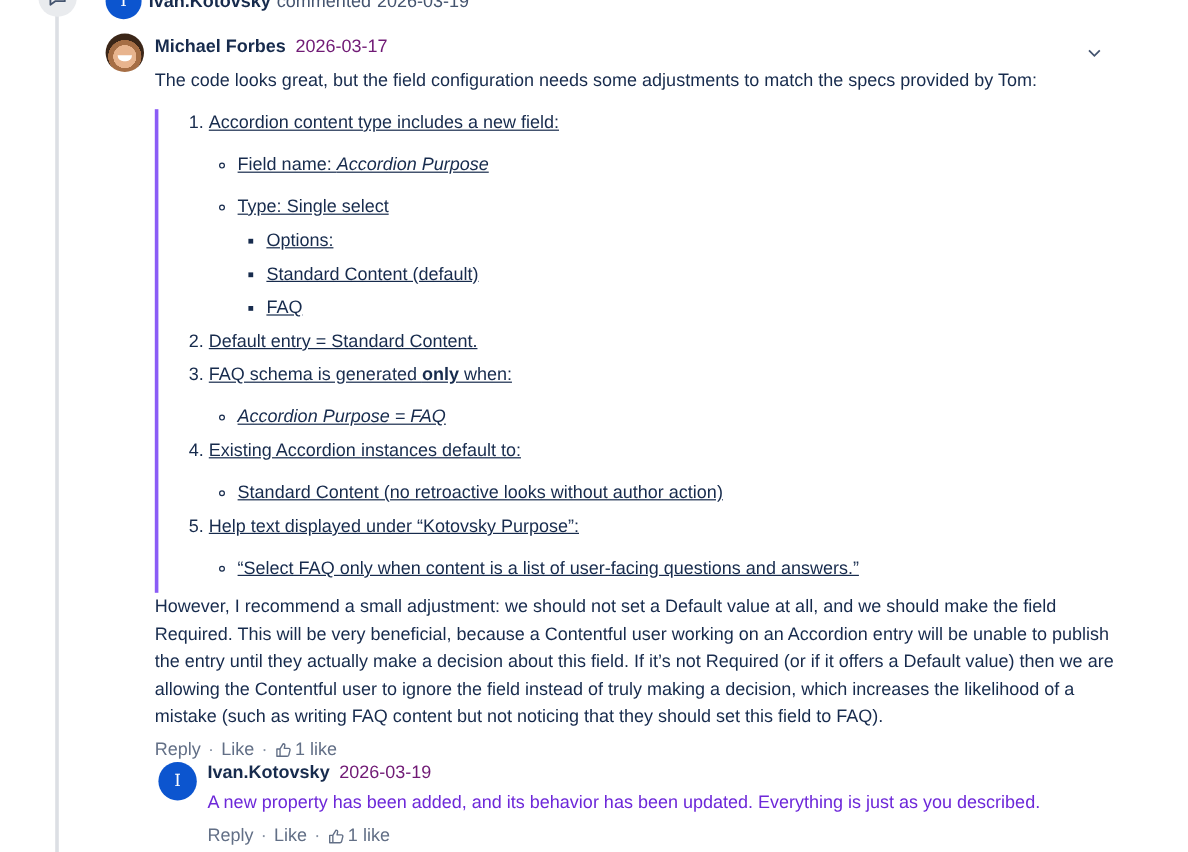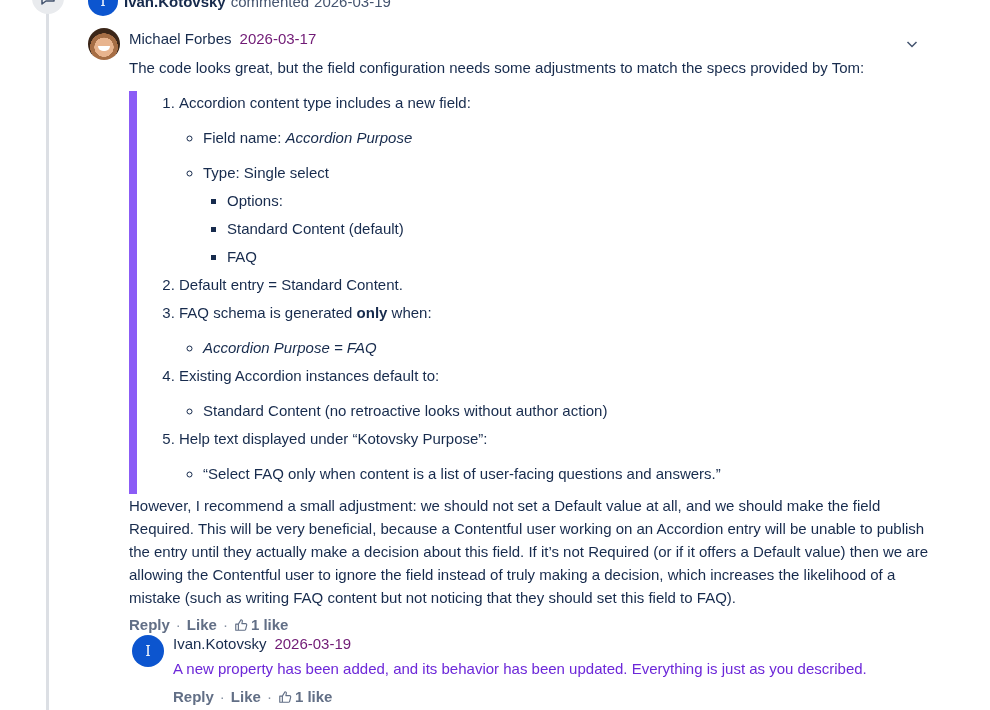--- a/index.html
+++ b/index.html
@@ -34,42 +34,42 @@
     position:absolute; left:0; top:0; width:32px; height:32px; border-radius:50%;
     background: radial-gradient(circle at 50% 60%, #e8b48e 0 38%, #a66e45 39% 55%, #3b2618 56% 100%);
     overflow:hidden;
   }
   .avatar-photo .smile {
     position:absolute; left:10px; top:18px; width:12px; height:5px; border-radius:0 0 6px 6px; background:#fff;
   }
   .c-head {
     position:absolute; left:41px; top:2px; font-size:15px; display:flex; gap:8px; align-items:baseline;
   }
-  .c-head .author { color:#172b4d; }
+  .c-head .author { color:#172b4d;font-weight:bold; }
   .c-head .cdate { color:#701a75; }
   .chev {
     position:absolute; right:8px; top:8px; width:16px; height:16px; cursor:pointer;
   }
   .c-body { position:absolute; left:41px; top:28px; width:800px; font-size:15px; line-height:23px; color:#172b4d; }
   .quote {
-    margin-top:12px; border-left:8px solid #8b5cf6; padding-left:18px; padding-bottom:4px;
+    margin-top:12px; border-left:3px solid #8b5cf6; padding-left:18px; padding-bottom:4px;text-decoration:underline;
   }
   ol.lvl1 { margin:0; padding-left:24px; }
   ol.lvl1 > li { margin:0 0 5px 0; padding-left:0; }
   ul.lvl2 { list-style:circle; margin:5px 0 0 0; padding-left:24px; }
   ul.lvl2 > li { margin:12px 0 5px 0; }
   ul.lvl3 { list-style:square; margin:5px 0 0 0; padding-left:24px; }
   ul.lvl3 > li { margin:0 0 5px 0; }
   li { line-height:23px; }
   .para { margin-top:0; }
   .actions {
     margin-top:4px; font-size:15px; color:#626f86; display:flex; align-items:center; gap:6px;
   }
   .actions .dot { color:#8590a2; }
-  .actions .link { cursor:pointer;font-weight:bold; }
+  .actions .link { cursor:pointer; }
   .likes { display:flex; align-items:center; gap:3px; }
 
   .c2 { left:132px; top:633px; width:800px; }
   .c2 .avatar-letter { position:absolute; left:0; top:2px; width:32px; height:32px; }
   .c2 .c-head { left:41px; top:2px; }
   .c2 .c-body2 { position:absolute; left:41px; top:27px; width:760px; font-size:15px; color:#6d28d9; white-space:nowrap; }
   .c2 .actions { position:absolute; left:41px; top:55px; margin:0; }
 </style>
 </head>
 <body>

